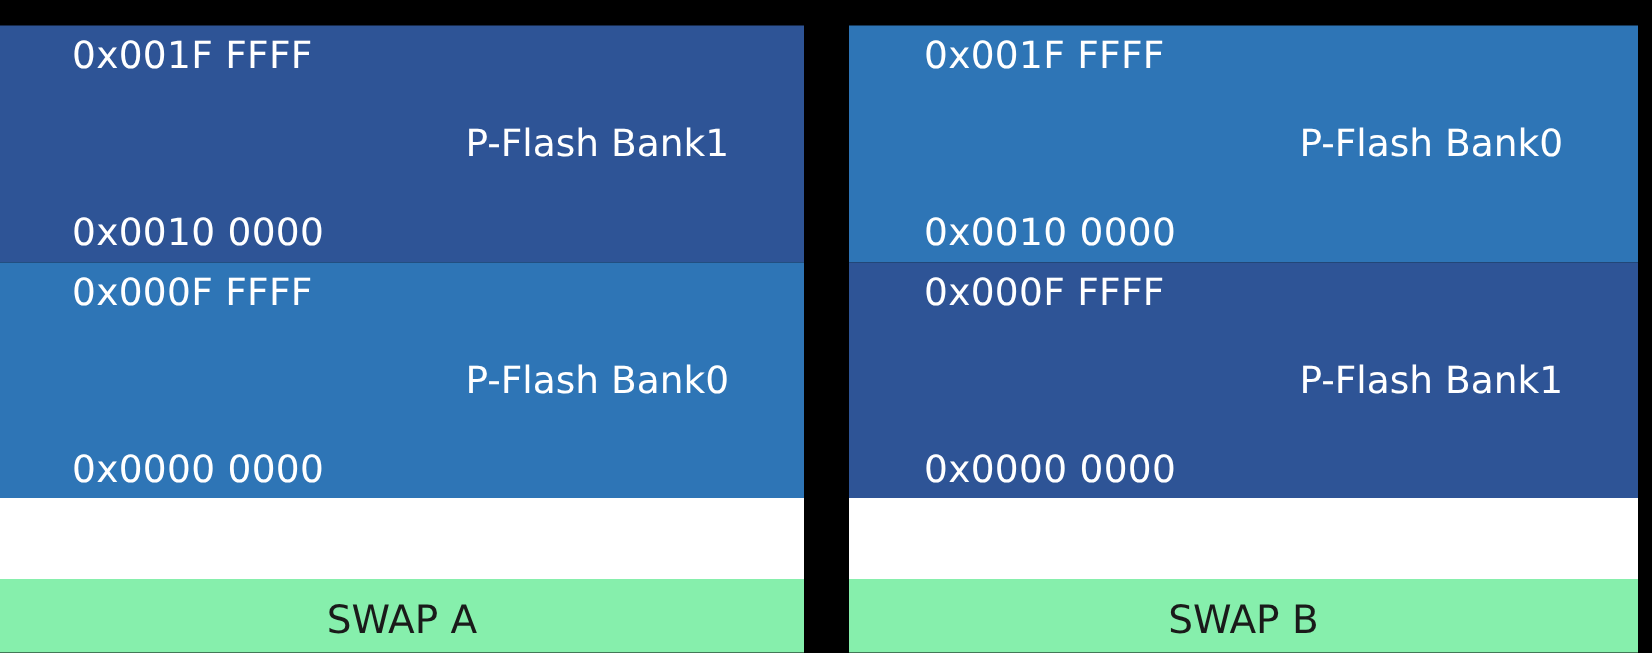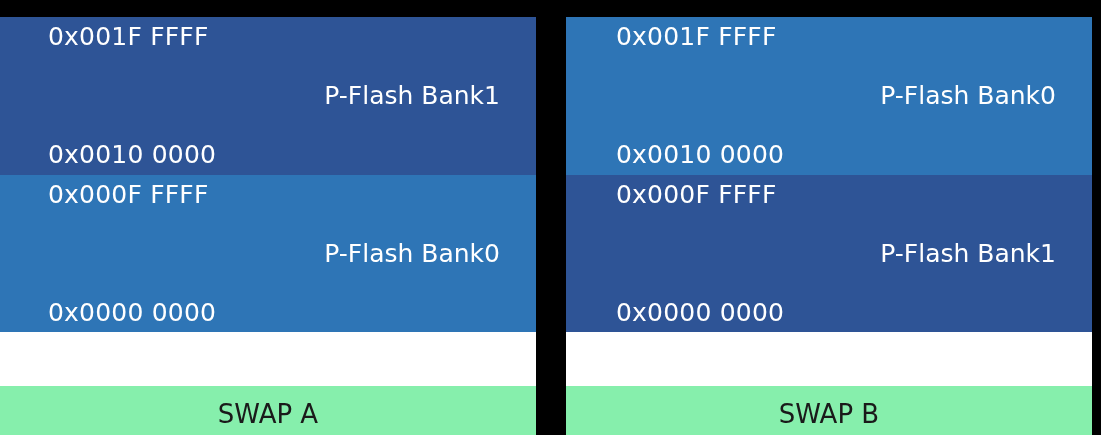--- a/index.html
+++ b/index.html
@@ -64,21 +64,21 @@
   .panel.right .addr-top,
   .panel.right .addr-bottom {
     padding-left: 50px;
   }
 
   .bank-label {
     color: #FFFFFF;
     font-size: 25px;
     line-height: 1.1;
     text-align: right;
-    padding-right: 36px;
+    padding-right: 50px;
     white-space: nowrap;
   }
 
   
   .spacer {
     position: absolute;
     left: 0;
     top: 315px;
     width: 100%;
     height: 54px;

